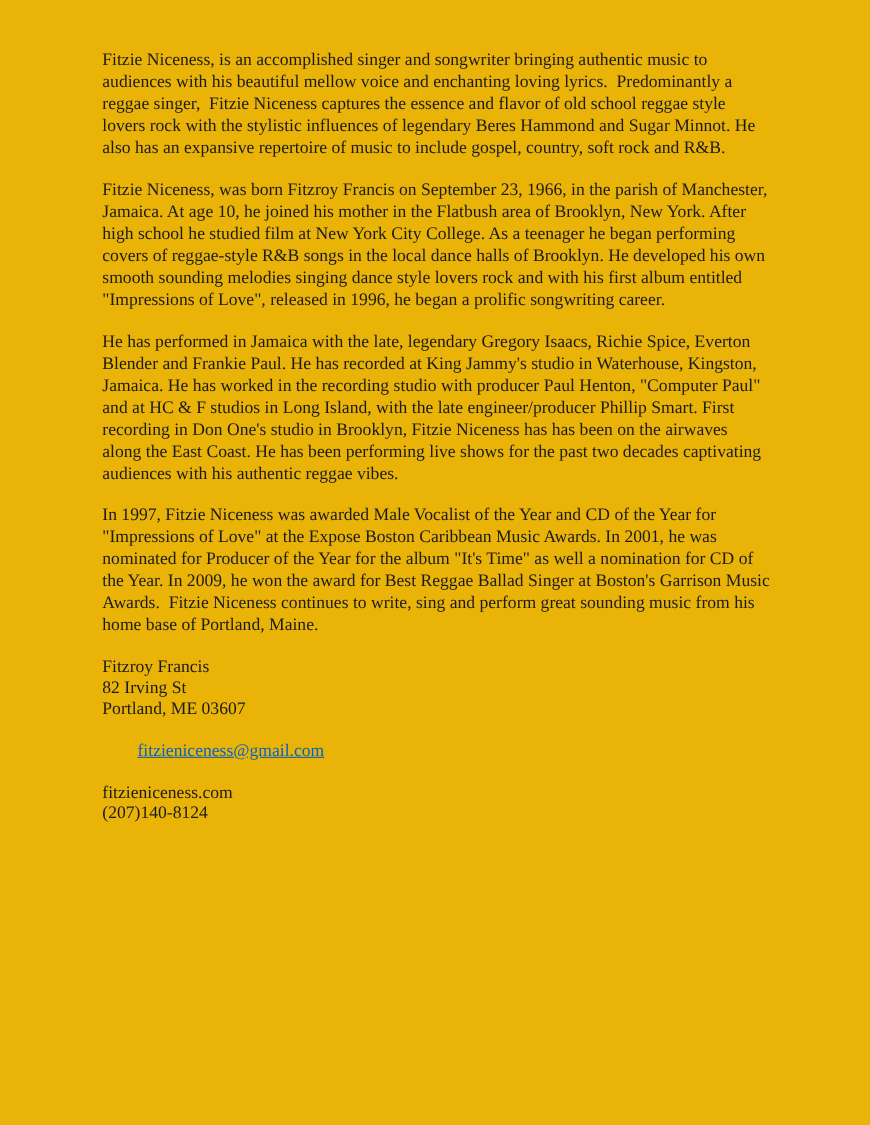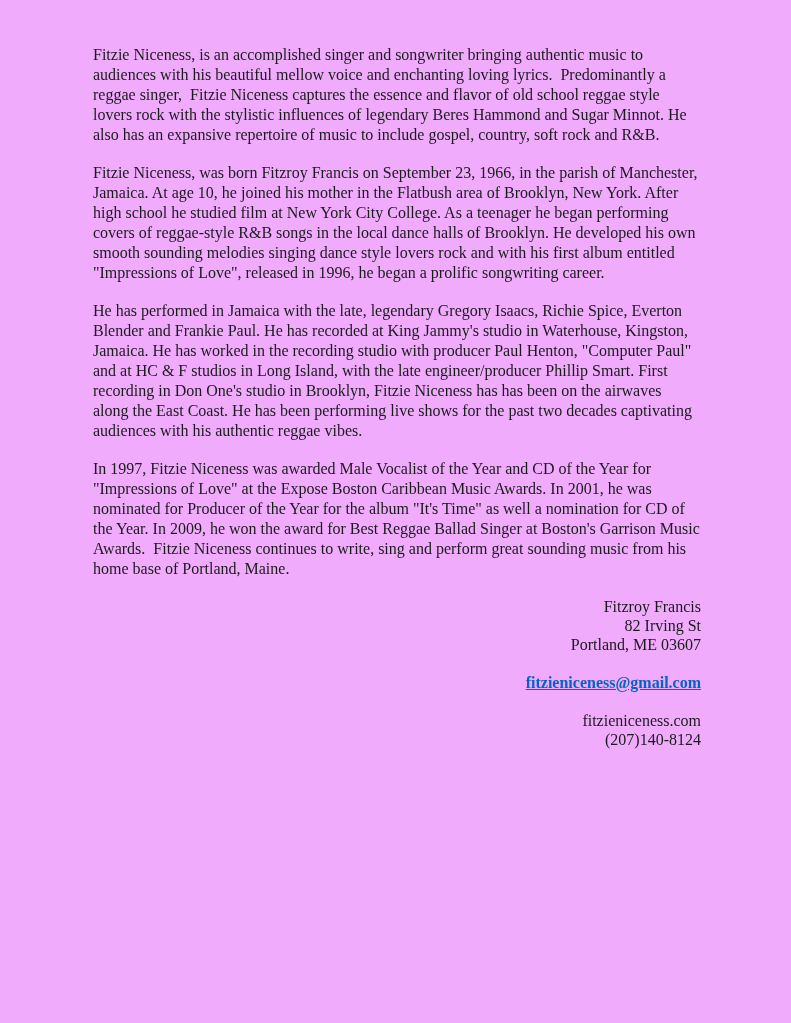--- a/index.html
+++ b/index.html
@@ -11,47 +11,45 @@
     width: 791px;
     height: 1023px;
     position: relative;
     font-family: "Liberation Serif", serif;
     color: #1b1b1b;
     overflow: hidden;
   }
   .page {
     position: absolute;
     inset: 0;
-    background: #f0abfc;
+    background: #eab308;
   }
   .content {
     position: absolute;
     left: 93px;
     top: 45px;
     width: 608px;
     font-size: 16px;
     line-height: 20px;
   }
   .content p {
     margin: 0 0 18px 0;
     white-space: pre-wrap;
   }
   .signature {
     margin-top: 0;
-    text-align: right;
   }
   .signature .sig-line {
     line-height: 19px;
     white-space: pre-wrap;
   }
   .email-link {
     color: #0563c1;
     text-decoration: underline;
     cursor: pointer;
-    font-weight: bold;
   }
 </style>
 </head>
 <body>
 
 <div class="page">
   <div class="content">
     <p>Fitzie Niceness, is an accomplished singer and songwriter bringing authentic music to audiences with his beautiful mellow voice and enchanting loving lyrics.  Predominantly a reggae singer,  Fitzie Niceness captures the essence and flavor of old school reggae style lovers rock with the stylistic influences of legendary Beres Hammond and Sugar Minnot. He also has an expansive repertoire of music to include gospel, country, soft rock and R&amp;B.</p>
     <p>Fitzie Niceness, was born Fitzroy Francis on September 23, 1966, in the parish of Manchester, Jamaica. At age 10, he joined his mother in the Flatbush area of Brooklyn, New York. After high school he studied film at New York City College. As a teenager he began performing covers of reggae-style R&amp;B songs in the local dance halls of Brooklyn. He developed his own smooth sounding melodies singing dance style lovers rock and with his first album entitled "Impressions of Love", released in 1996, he began a prolific songwriting career.</p>
     <p>He has performed in Jamaica with the late, legendary Gregory Isaacs, Richie Spice, Everton Blender and Frankie Paul. He has recorded at King Jammy's studio in Waterhouse, Kingston, Jamaica. He has worked in the recording studio with producer Paul Henton, "Computer Paul" and at HC &amp; F studios in Long Island, with the late engineer/producer Phillip Smart. First recording in Don One's studio in Brooklyn, Fitzie Niceness has has been on the airwaves along the East Coast. He has been performing live shows for the past two decades captivating audiences with his authentic reggae vibes.</p>

